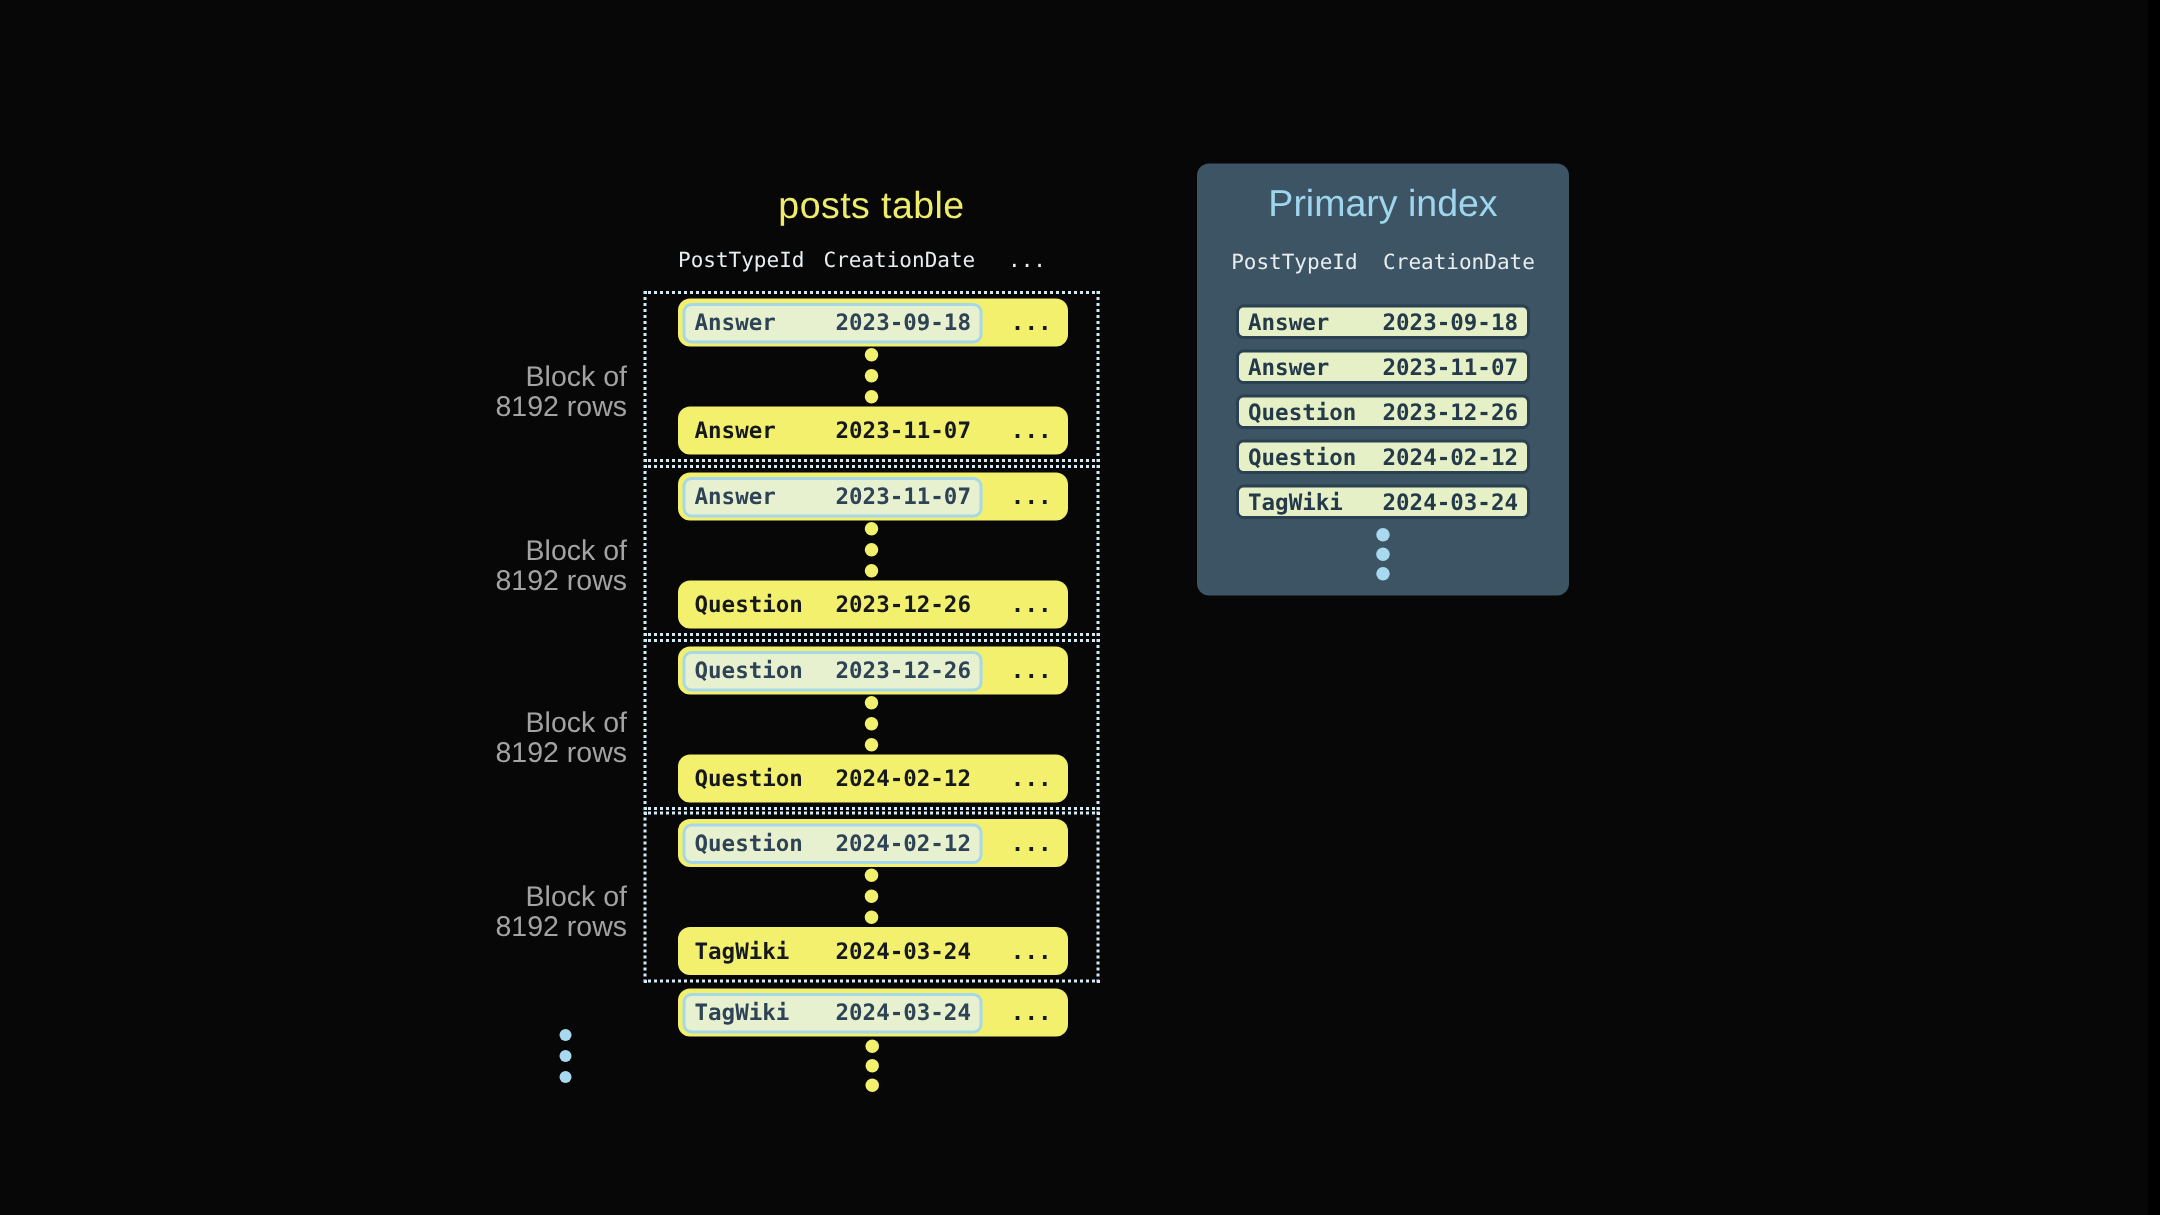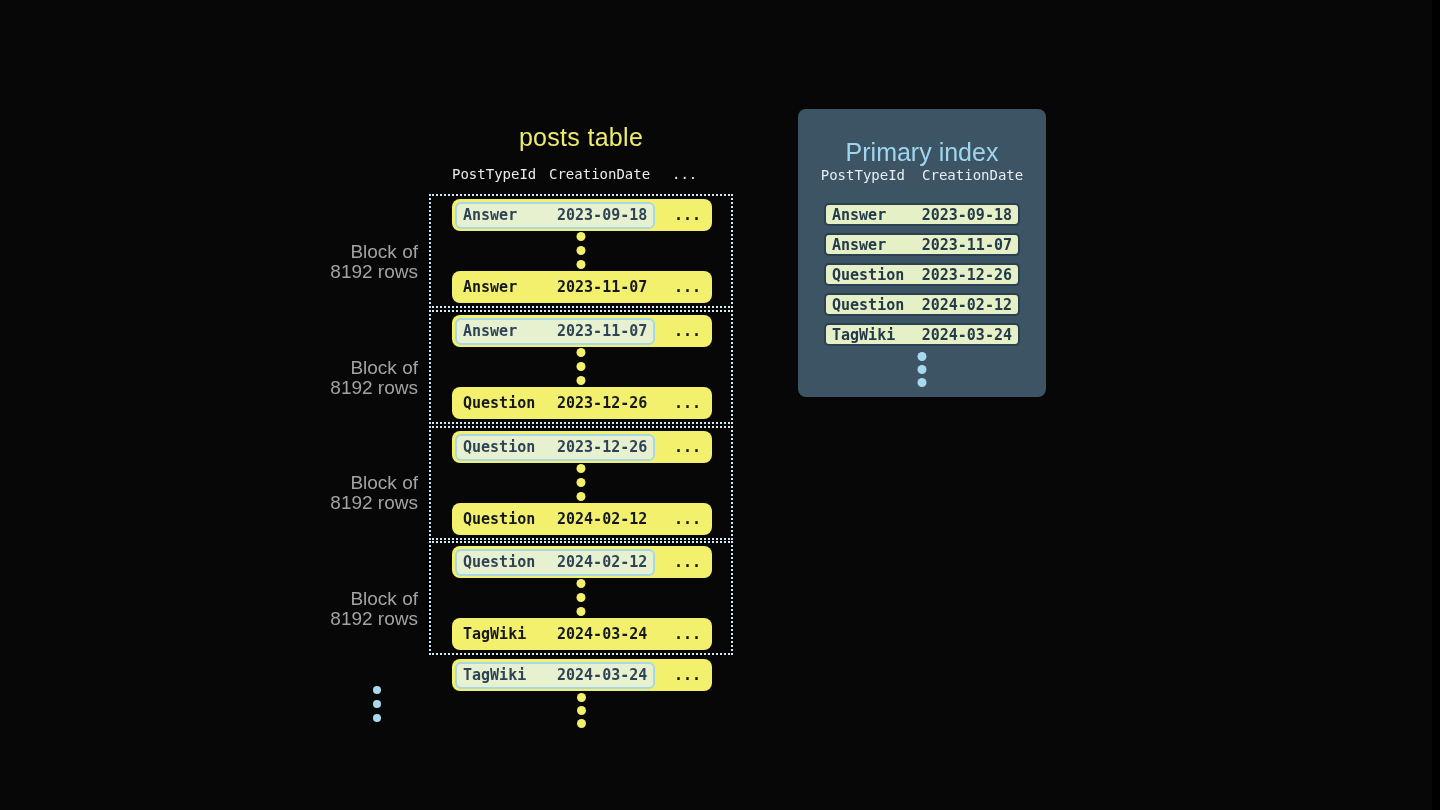--- a/index.html
+++ b/index.html
@@ -55,21 +55,21 @@
     font-size:19px; line-height:20px; color:#a3a3a3;
   }
 
   
   #pindex {
     position:absolute; left:798px; top:109px; width:248px; height:288px;
     background:#3d5464; border-radius:8px;
   }
   #pindex-title {
     position:absolute; top:13px; width:100%; text-align:center;
-    font-size:25px; font-weight:500; color:#9fd6ee;margin-top:16px;
+    font-size:25px; font-weight:500; color:#9fd6ee;
   }
   #pindex-headers {
     position:absolute; top:58px; width:100%;
     display:flex; justify-content:center; gap:17px;
     font-family:"DejaVu Sans Mono", monospace; font-size:14px; color:#e8edf0;
   }
   #pindex-rows {
     position:absolute; left:26px; top:94px;
     display:flex; flex-direction:column; gap:7px;
   }

